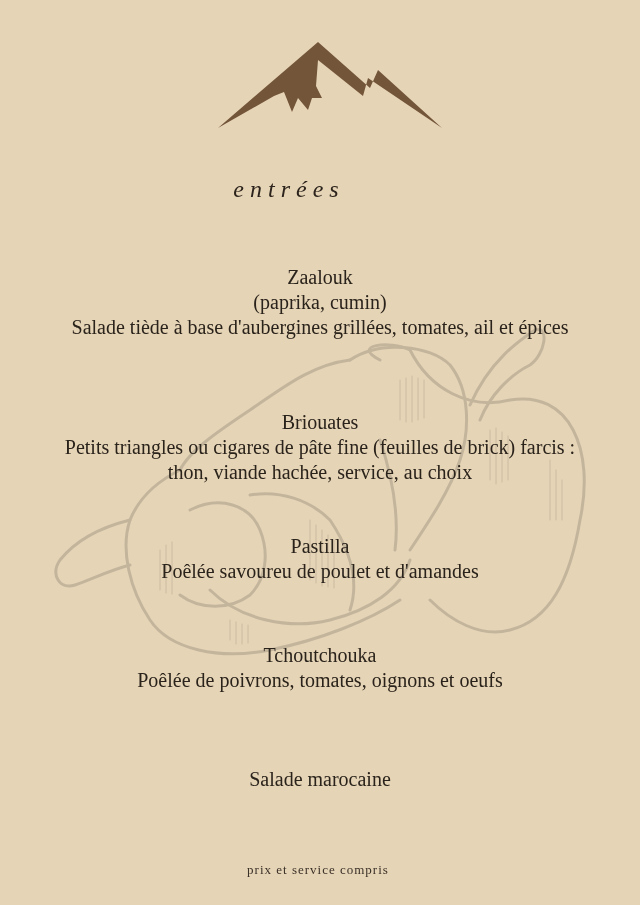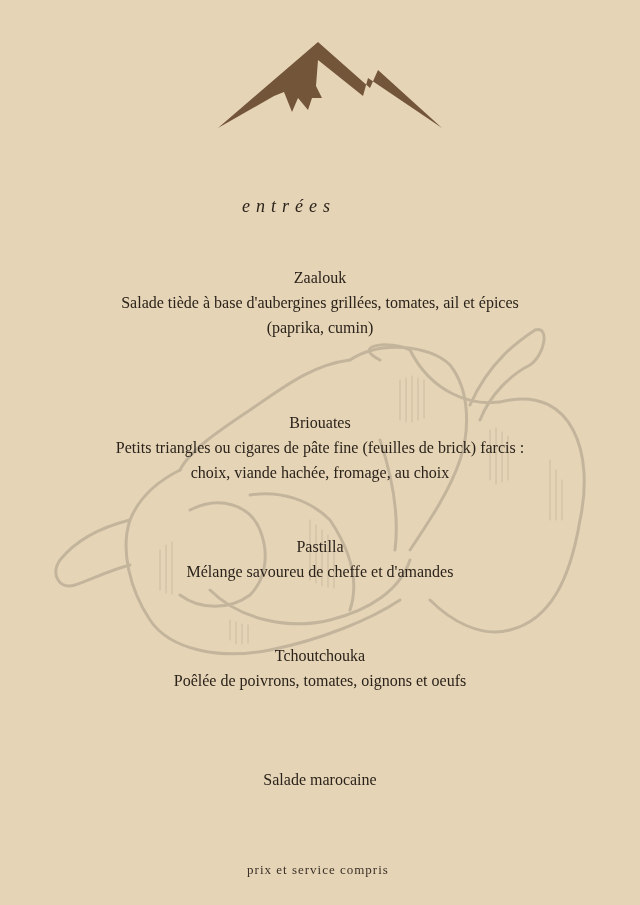--- a/index.html
+++ b/index.html
@@ -30,31 +30,30 @@
       height: 345px;
       opacity: 0.55;
     }
     .section-title {
       position: absolute;
       left: 0;
       top: 176px;
       width: 578px;
       text-align: center;
       font-style: italic;
-      font-size: 18px;
+      font-size: 24px;
       letter-spacing: 6px;
       color: #2c241c;
-      margin-top: 20px;
     }
     .dish {
       position: absolute;
       left: 0;
       width: 640px;
       text-align: center;
-      font-size: 16px;
+      font-size: 20px;
       line-height: 25px;
     }
     .dish .name {
       display: block;
     }
     .dish .desc {
       display: block;
     }
     .footer {
       position: absolute;
@@ -96,33 +95,33 @@
     <path d="M260,200 l0,60 M266,205 l0,58 M272,210 l0,56 M278,215 l0,52 M284,220 l0,48"></path>
     <path d="M110,230 l0,40 M116,225 l0,48 M122,222 l0,52"></path>
     <path d="M180,300 l0,20 M186,302 l0,22 M192,304 l0,20 M198,305 l0,18"></path>
   </g>
 </svg>
 
 <div class="section-title">entrées</div>
 
 <div class="dish" style="top:265px;">
   <span class="name">Zaalouk</span>
+  <span class="desc">(paprika, cumin)</span>
   <span class="desc">Salade tiède à base d'aubergines grillées, tomates, ail et épices</span>
-  <span class="desc">(paprika, cumin)</span>
 </div>
 
 <div class="dish" style="top:410px;">
   <span class="name">Briouates</span>
   <span class="desc">Petits triangles ou cigares de pâte fine (feuilles de brick) farcis :</span>
-  <span class="desc">choix, viande hachée, fromage, au choix</span>
+  <span class="desc">thon, viande hachée, service, au choix</span>
 </div>
 
 <div class="dish" style="top:534px;">
   <span class="name">Pastilla</span>
-  <span class="desc">Mélange savoureu de cheffe et d'amandes</span>
+  <span class="desc">Poêlée savoureu de poulet et d'amandes</span>
 </div>
 
 <div class="dish" style="top:643px;">
   <span class="name">Tchoutchouka</span>
   <span class="desc">Poêlée de poivrons, tomates, oignons et oeufs</span>
 </div>
 
 <div class="dish" style="top:752px;margin-top:15px;">
   <span class="name">Salade marocaine</span>
 </div>

